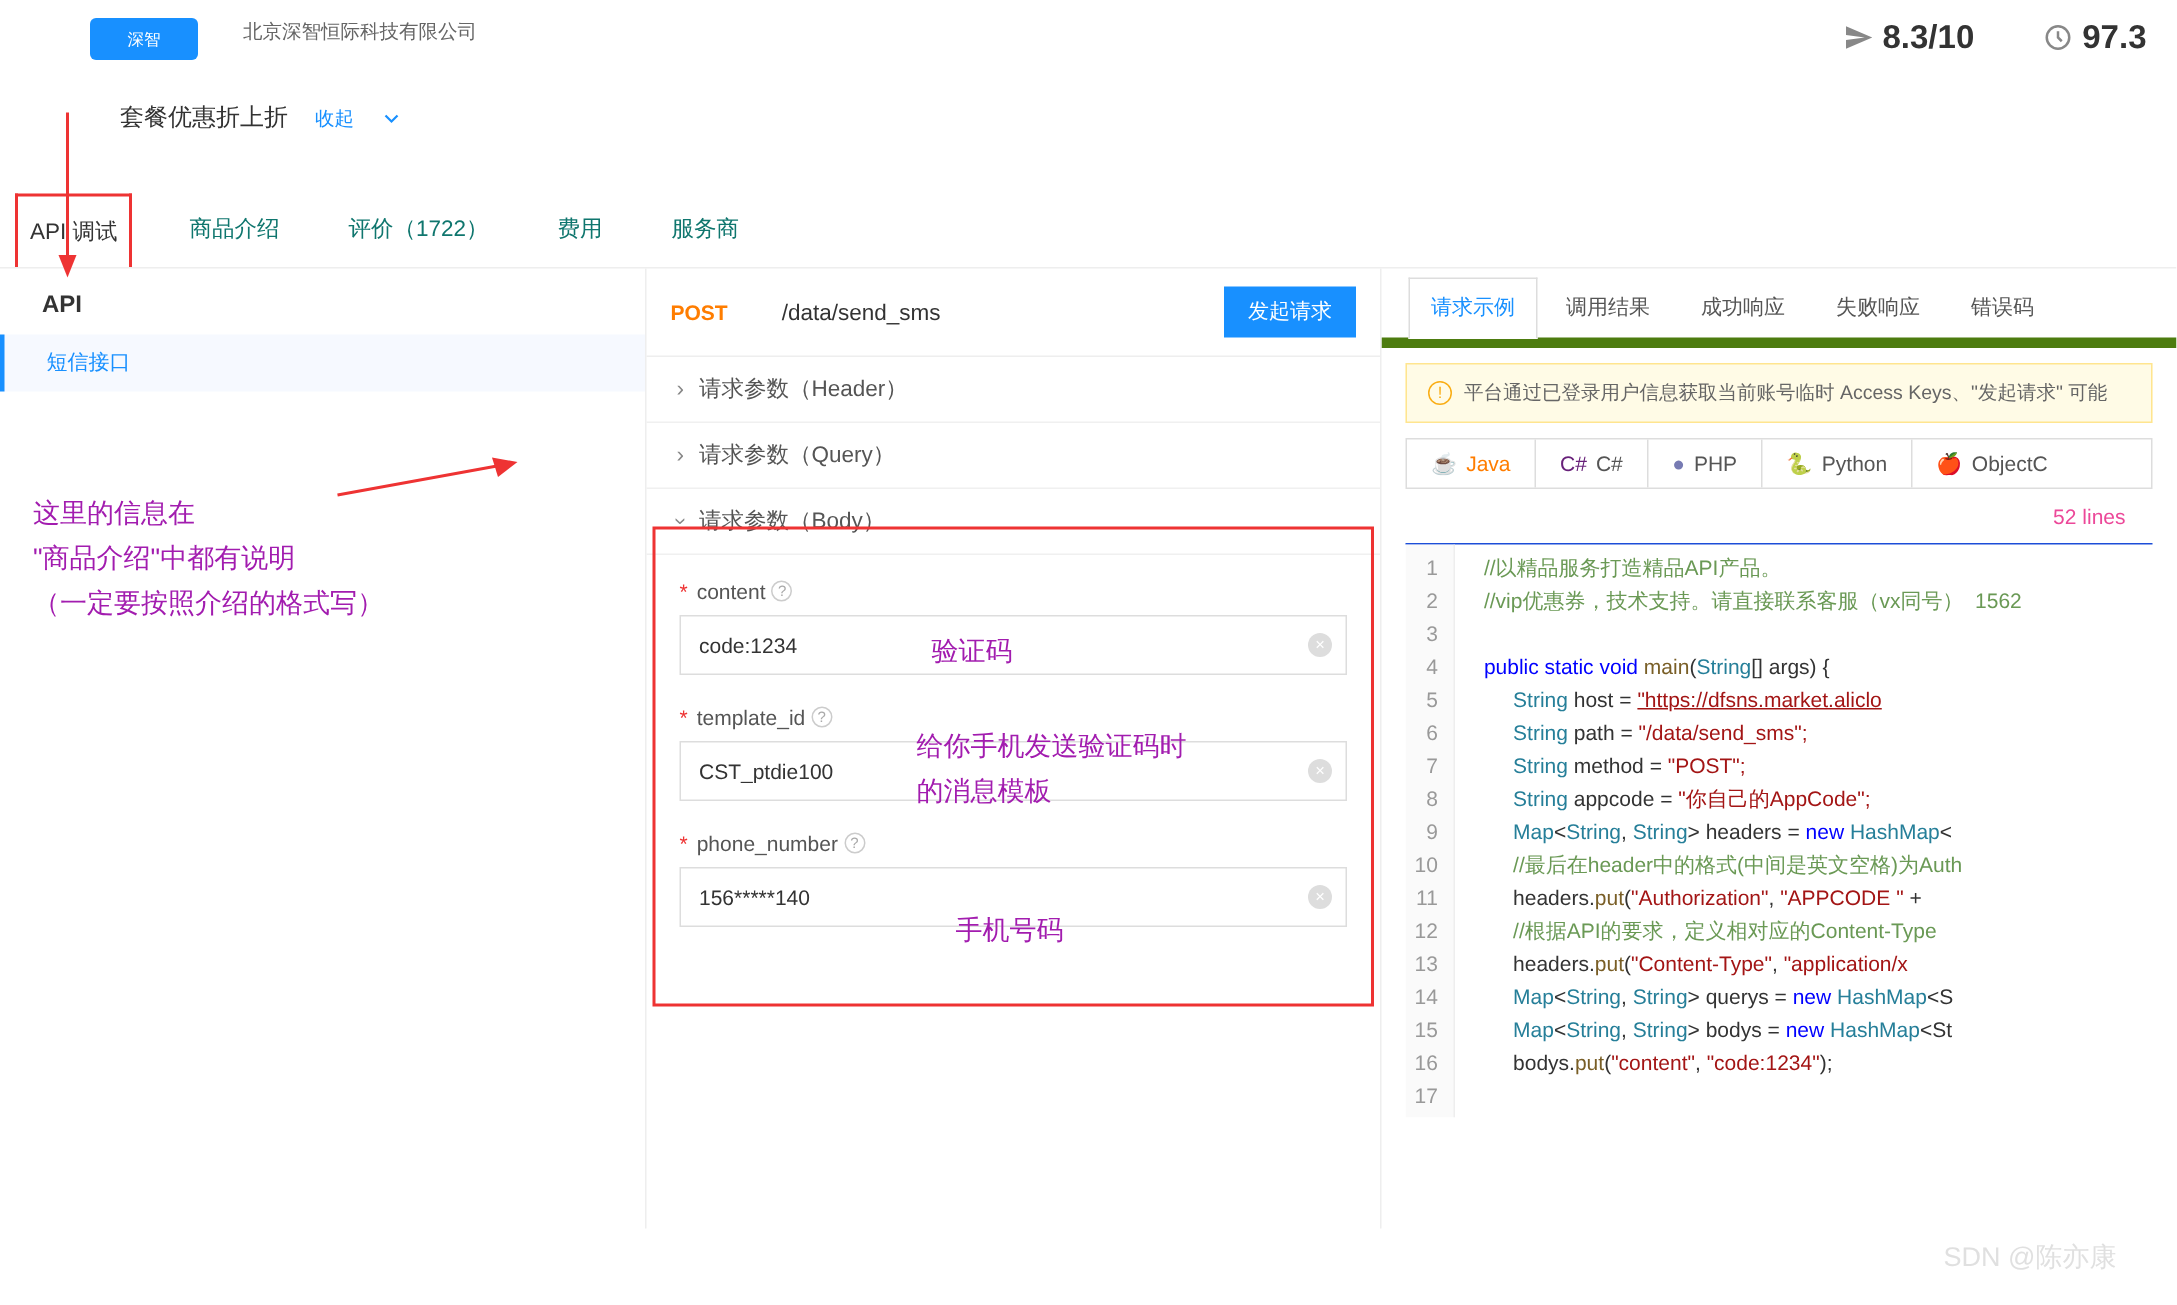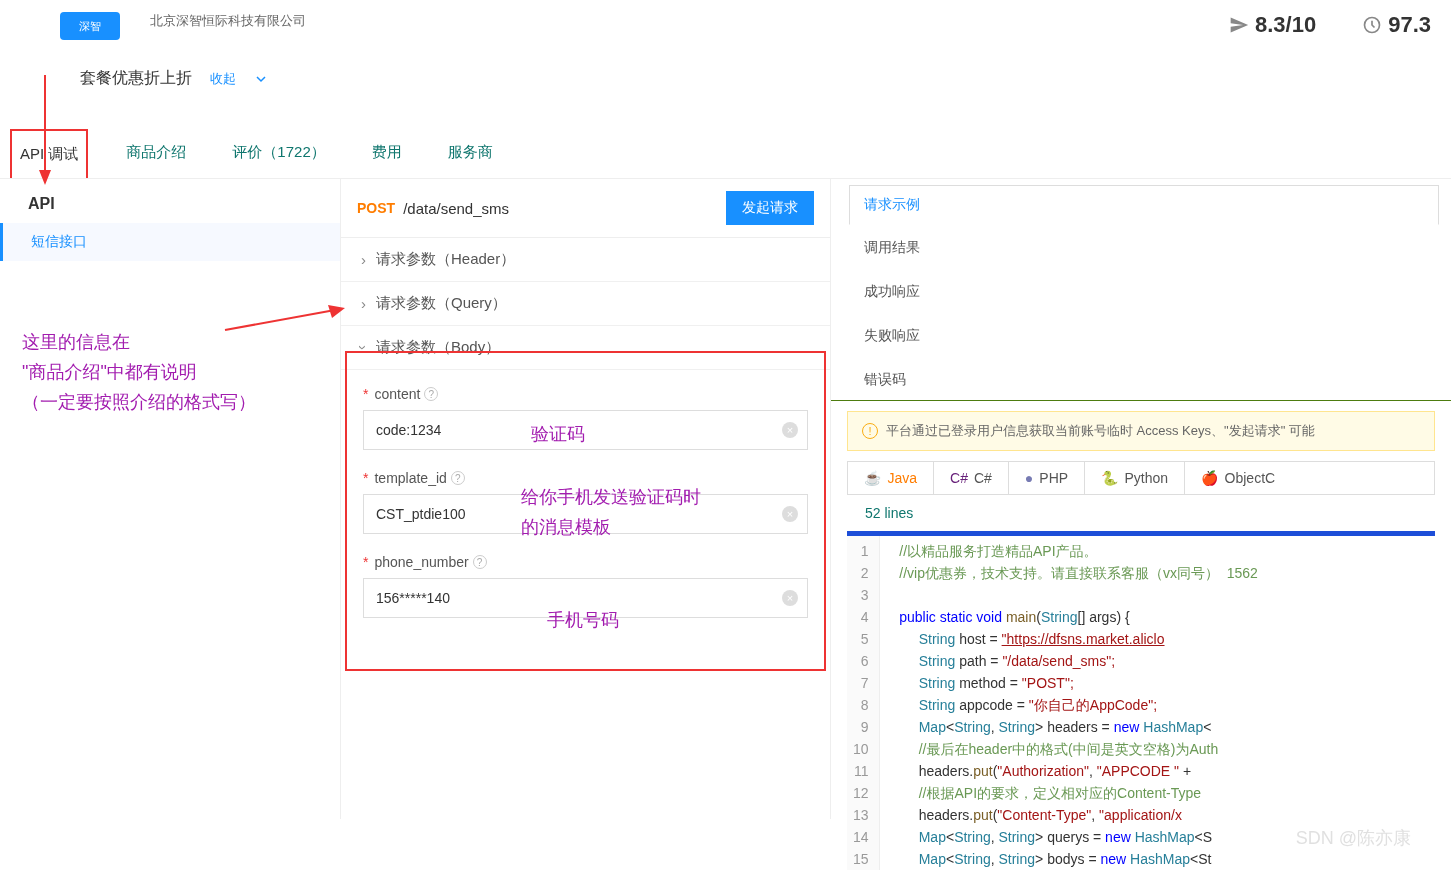--- a/index.html
+++ b/index.html
@@ -1,61 +1,61 @@
 <!DOCTYPE html>
 <html><head>
 <meta charset="utf-8">
 <style>
 * { margin:0; padding:0; box-sizing:border-box; font-family:-apple-system,"PingFang SC","Microsoft YaHei",sans-serif; }
 body { background:#fff; color:#333; font-size:14px; width:1451px; height:870px; overflow:hidden; position:relative; }
 .header { display:flex; padding:12px 20px 8px 60px; align-items:flex-start; }
-.logo { width:60px; height:28px; background:#1890ff; border-radius:4px; color:#fff; display:flex; align-items:center; justify-content:center; font-size:11px; margin-right:30px; flex-shrink:0; }
+.logo { width:72px; height:28px; background:#1890ff; border-radius:4px; color:#fff; display:flex; align-items:center; justify-content:center; font-size:11px; margin-right:30px; flex-shrink:0; }
 .title-area { flex:1; }
 .prod-title { font-size:17px; color:#222; font-weight:500; margin-bottom:6px; }
 .prod-company { font-size:13px; color:#666; }
 .ratings { display:flex; align-items:center; gap:46px; margin-left:auto; }
 .rating { display:flex; align-items:center; gap:6px; font-size:22px; font-weight:600; color:#333; }
 .rating svg { width:20px; height:20px; }
 .promo-bar { padding:20px 20px 40px 80px; display:flex; align-items:center; gap:18px; font-size:16px; color:#333; position:relative; }
 .collapse-link { color:#1890ff; cursor:pointer; font-size:13px; display:flex; align-items:center; gap:20px; }
 .tabs { display:flex; border-bottom:1px solid #eee; padding-left:10px; gap:30px; }
 .tab { padding:14px 8px; font-size:15px; color:#0f766e; cursor:pointer; }
 .tab.active { border:2px solid #e33; border-bottom:none; color:#333; font-weight:500; }
 .content { display:flex; height:640px; }
-.sidebar { width:341px; border-right:1px solid #eee; }
+.sidebar { width:431px; border-right:1px solid #eee; }
 .api-header { padding:16px 12px 10px 28px; font-size:16px; font-weight:600; }
 .api-item { padding:10px 12px 10px 28px; color:#1890ff; border-left:3px solid #1890ff; background:#f6f9ff; cursor:pointer; font-size:14px; }
 .mid-panel { width:490px; border-right:1px solid #eee; position:relative; }
-.endpoint-bar { display:flex; align-items:center; padding:12px 16px; border-bottom:1px solid #eee; }
+.endpoint-bar { display:flex; align-items:center; padding:12px 16px; border-bottom:1px solid #eee;gap:28px; }
 .method { color:#ff7d00; font-weight:700; font-size:14px; margin-right:8px; }
 .path { font-size:15px; color:#333; flex:1; }
 .invoke-btn { background:#1890ff; color:#fff; padding:8px 16px; border:none; cursor:pointer; font-size:14px; }
 .section { padding:12px 20px; border-bottom:1px solid #f0f0f0; display:flex; align-items:center; gap:10px; color:#555; cursor:pointer; font-size:15px; }
 .section .chev { color:#888; }
 .body-area { padding:16px 22px; position:relative; }
 .field { margin-bottom:20px; }
 .field-label { font-size:14px; color:#555; margin-bottom:8px; display:flex; align-items:center; gap:4px; }
 .req-star { color:#e33; margin-right:2px; }
 .help-ic { width:14px; height:14px; border:1px solid #ccc; border-radius:50%; display:inline-flex; align-items:center; justify-content:center; font-size:10px; color:#aaa; }
 .field-input { width:100%; height:40px; border:1px solid #ddd; padding:0 34px 0 12px; font-size:14px; color:#333; position:relative; }
 .input-wrap { position:relative; }
 .clear-ic { position:absolute; right:10px; top:50%; transform:translateY(-50%); width:16px; height:16px; border-radius:50%; background:#ddd; color:#fff; display:flex; align-items:center; justify-content:center; font-size:11px; cursor:pointer; }
 .red-box { position:absolute; border:2px solid #e33; pointer-events:none; }
 .anno { position:absolute; color:#a21caf; font-size:18px; font-weight:500; pointer-events:none; white-space:nowrap; }
 .right-panel { flex:1; }
-.resp-tabs { display:flex; border-bottom:1px solid #4d7c0f; padding:6px 12px 0 18px; gap:4px;flex-direction:column; }
+.resp-tabs { display:flex; border-bottom:7px solid #4d7c0f; padding:6px 12px 0 18px; gap:4px; }
 .resp-tab { padding:10px 14px; font-size:14px; color:#555; cursor:pointer; border:1px solid transparent; }
 .resp-tab.active { border:1px solid #ddd; border-bottom-color:#fff; color:#1890ff; font-weight:500; margin-bottom:-1px; background:#fff; }
 .info-banner { background:#fffbe6; border:1px solid #ffe58f; padding:10px 14px; margin:10px 16px; font-size:13px; color:#666; display:flex; align-items:center; gap:8px; }
 .info-banner .info-ic { width:16px; height:16px; border:1.5px solid #faad14; border-radius:50%; color:#faad14; display:flex; align-items:center; justify-content:center; font-size:11px; flex-shrink:0; }
 .lang-tabs { display:flex; border:1px solid #ddd; margin:0 16px; }
 .lang-tab { padding:8px 16px; font-size:14px; color:#555; cursor:pointer; border-right:1px solid #ddd; display:flex; align-items:center; gap:6px; }
 .lang-tab.active { color:#ff7d00; font-weight:500; }
 .lang-tab:last-child { border-right:none; }
-.lines-bar { padding:10px 18px; font-size:14px; color:#0f766e; border-bottom:5px solid #1d4ed8; margin:0 16px; }
+.lines-bar { padding:10px 18px; font-size:14px; color:#ec4899; border-bottom:1px solid #1d4ed8; margin:0 16px;text-align:right; }
 .code-area { display:flex; font-family:Consolas,Monaco,monospace; font-size:14px; margin:0 16px; line-height:22px; overflow:hidden; }
 .gutter { text-align:right; color:#999; padding:4px 10px 4px 6px; background:#fafafa; border-right:1px solid #eee; user-select:none; }
 .code { padding:4px 8px; white-space:pre; overflow:hidden; }
 .c-cmt { color:#6a9955; }
 .c-kw { color:#0000ff; }
 .c-type { color:#267f99; }
 .c-str { color:#a31515; }
 .c-fn { color:#795e26; }
 .arrow-svg { position:absolute; pointer-events:none; }
 .watermark { position:absolute; right:40px; bottom:20px; color:#ccc; font-size:18px; opacity:.6; }

